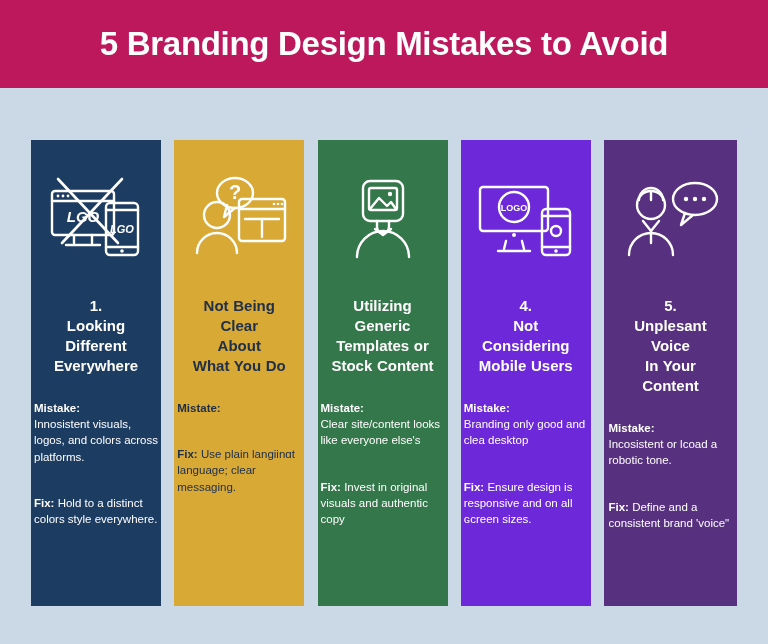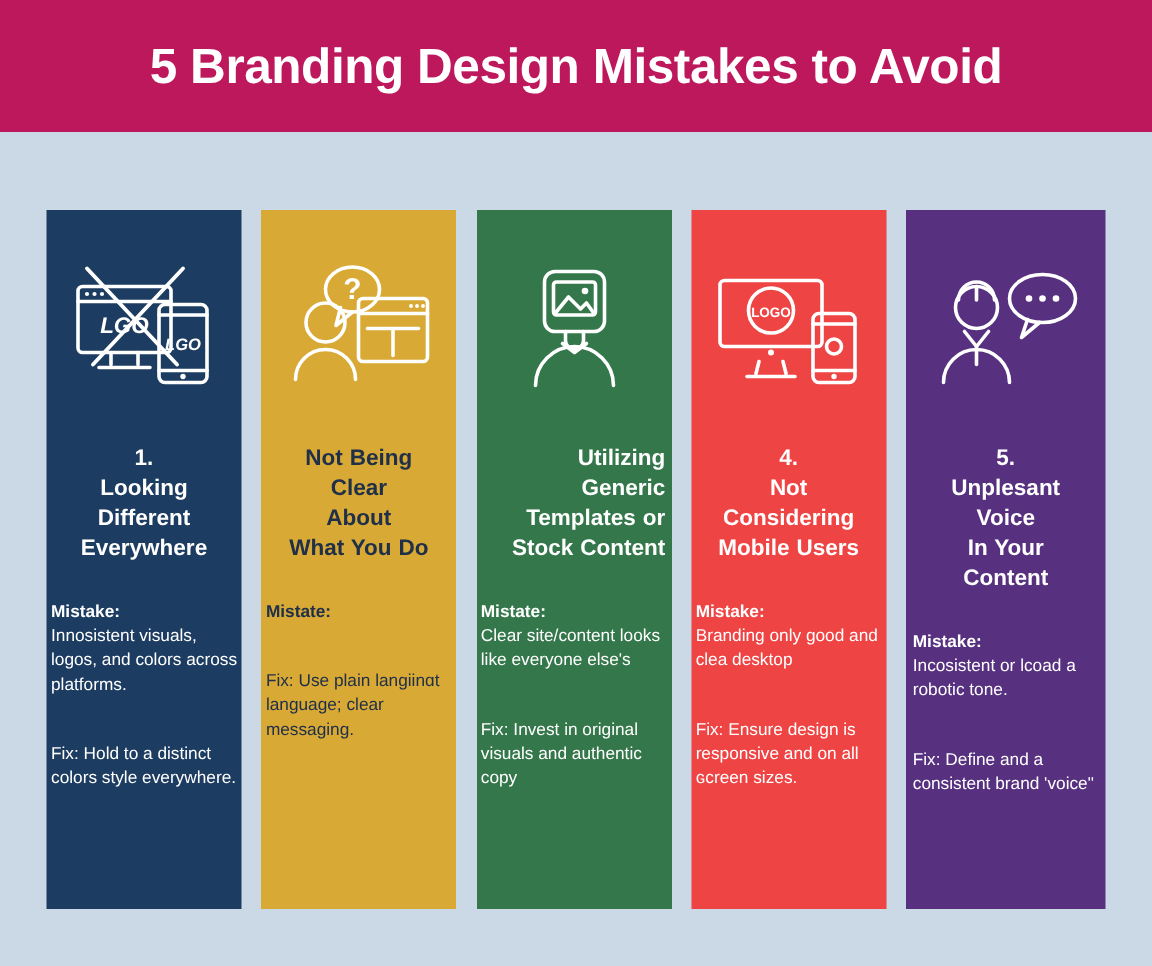--- a/index.html
+++ b/index.html
@@ -92,27 +92,27 @@
     display: block;
   }
   .mistake-text {
     display: block;
   }
   .fix-text {
     display: block;
     margin-top: 30px;
   }
   .fix-lead {
-    font-weight: normal;
+    font-weight: bold;
   }
   
   .c1 { background: #1d3c61; color: #ffffff; }
   .c2 { background: #d8a935; color: #203048; }
   .c3 { background: #34774a; color: #ffffff; }
-  .c4 { background: #ef4444; color: #ffffff; }
+  .c4 { background: #6d28d9; color: #ffffff; }
   .c5 { background: #57307f; color: #ffffff; }
   .c5.card { width: 133px; }
 </style>
 </head>
 <body>
 
 <div class="poster">
 
   <div class="title-bar">
     <div class="title-text">5 Branding Design Mistakes to Avoid</div>
@@ -182,21 +182,21 @@
         <svg width="104" height="92" viewBox="0 0 104 92" fill="none" stroke="#ffffff" stroke-width="2.4" stroke-linecap="round" stroke-linejoin="round">
           <rect x="32" y="8" width="40" height="40" rx="7"></rect>
           <rect x="38" y="15" width="28" height="22" rx="2"></rect>
           <circle cx="59" cy="21" r="2.2" fill="#ffffff" stroke="none"></circle>
           <path d="M39 36 L48 25 L56 33 L60 29 L65 36"></path>
           <path d="M46 48 l0 6 a6 6 0 0 0 12 0 l0 -6"></path>
           <path d="M26 84 a26 26 0 0 1 52 0"></path>
           <path d="M44 56 L52 62 L60 56"></path>
         </svg>
       </div>
-      <div class="card-heading" style="white-space:pre-line;text-align:right;">Utilizing
+      <div class="card-heading" style="white-space:pre-line;">Utilizing
 Generic
 Templates or
 Stock Content</div>
       <div class="card-body">
         <span class="mistake-label">Mistate:</span>
         <span class="mistake-text">Clear site/content looks like everyone else's</span>
         <span class="fix-text"><span class="fix-lead">Fix:</span><span> Invest in original visuals and authentic copy</span></span>
       </div>
     </div>
 

